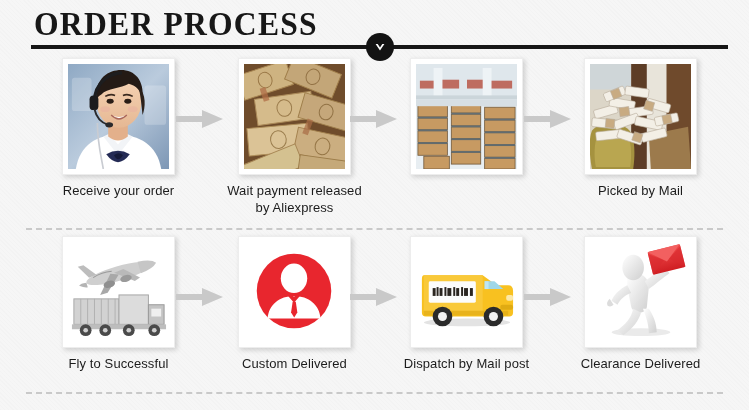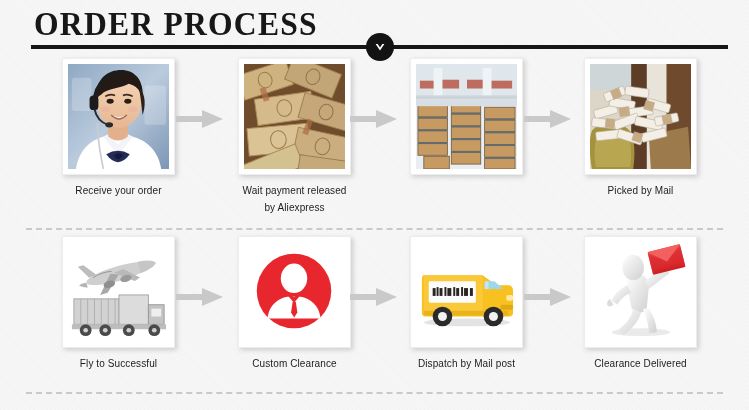--- a/index.html
+++ b/index.html
@@ -61,21 +61,21 @@
     border:1px solid #ededed;
     box-shadow:2px 2px 5px rgba(0,0,0,0.17);
     overflow:hidden;
   }
   .r1 .card{ width:113px; height:117px; padding:5px; }
   .r2 .card{ width:113px; height:112px; padding:5px; }
   .thumb{ position:relative; width:100%; height:100%; overflow:hidden; background:#fff; }
 
   .caption{
     text-align:center; color:#1c1c1c;
-    font-size:10px; line-height:16.5px; letter-spacing:.1px;
+    font-size:13px; line-height:16.5px; letter-spacing:.1px;
     margin-top:8px; width:165px; margin-left:-12px;
   }
 
   
   .arrow{ position:absolute; width:48px; height:22px; }
   .arrow svg{ display:block; }
   #row-1 .arrow{ top:50px; }
   #row-2 .arrow{ top:50px; }
   .arrow-a0{ left:176px; }
   .arrow-a1{ left:350px; }
@@ -376,21 +376,21 @@
           <svg viewBox="0 0 103 102" width="100%" height="100%" preserveAspectRatio="xMidYMid meet">
             <rect width="103" height="102" fill="#ffffff"></rect>
             <circle cx="51" cy="50" r="38" fill="#e8262e"></circle>
             <ellipse cx="51" cy="37" rx="13.5" ry="15" fill="#ffffff"></ellipse>
             <path d="M24 78 C25 64 36 55 51 55 C66 55 77 64 78 78 Z" fill="#ffffff"></path>
             <path d="M45 55 L51 62 L57 55 L53 53 L51 56 L49 53 Z" fill="#e8262e"></path>
             <path d="M49.6 61 h3.2 l1.6 11 -3.2 5 -3.2 -5 z" fill="#e8262e"></path>
           </svg>
         </div>
       </div>
-      <div class="caption">Custom Clearance</div>
+      <div class="caption">Custom Delivered</div>
     </div>
 
     <div class="step step-c2">
       <div class="card">
         <div class="thumb">
           <svg viewBox="0 0 103 102" width="100%" height="100%" preserveAspectRatio="xMidYMid meet">
             <rect width="103" height="102" fill="#ffffff"></rect>
             <ellipse cx="52" cy="82" rx="44" ry="4" fill="#e3e3e3"></ellipse>
 
             <path d="M8 34 h60 l14 10 h12 q5 0 5 6 v22 q0 4 -4 4 H10 q-4 0 -4 -4 V38 q0 -4 2 -4 z" fill="#f8c120"></path>

